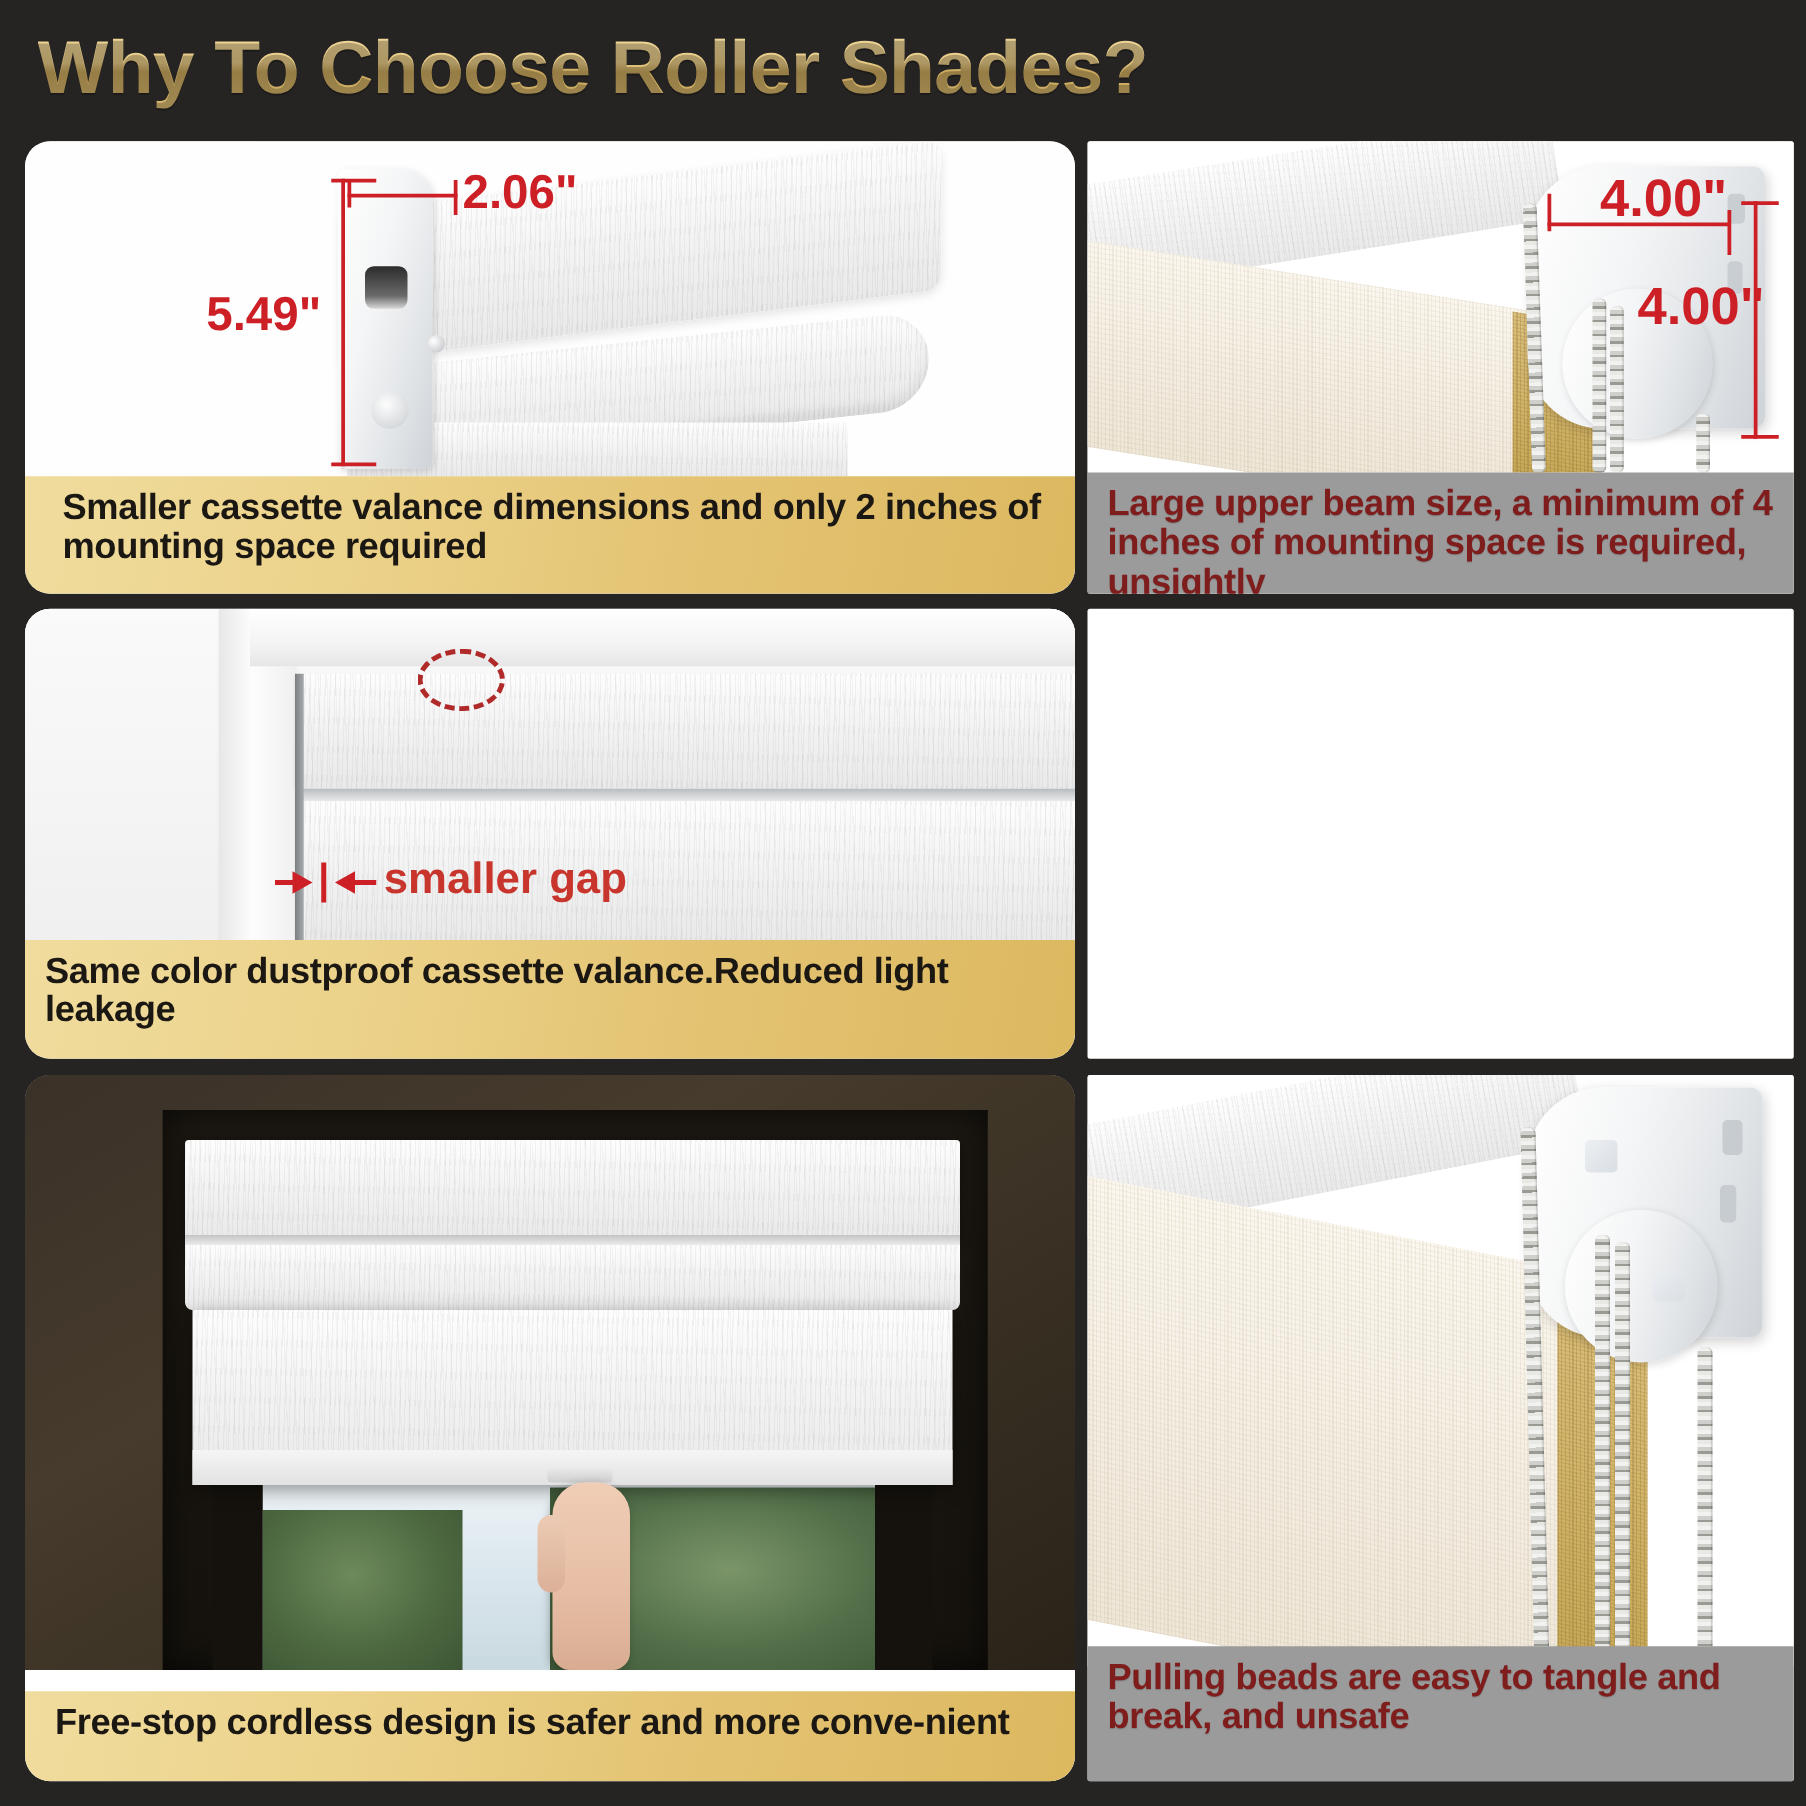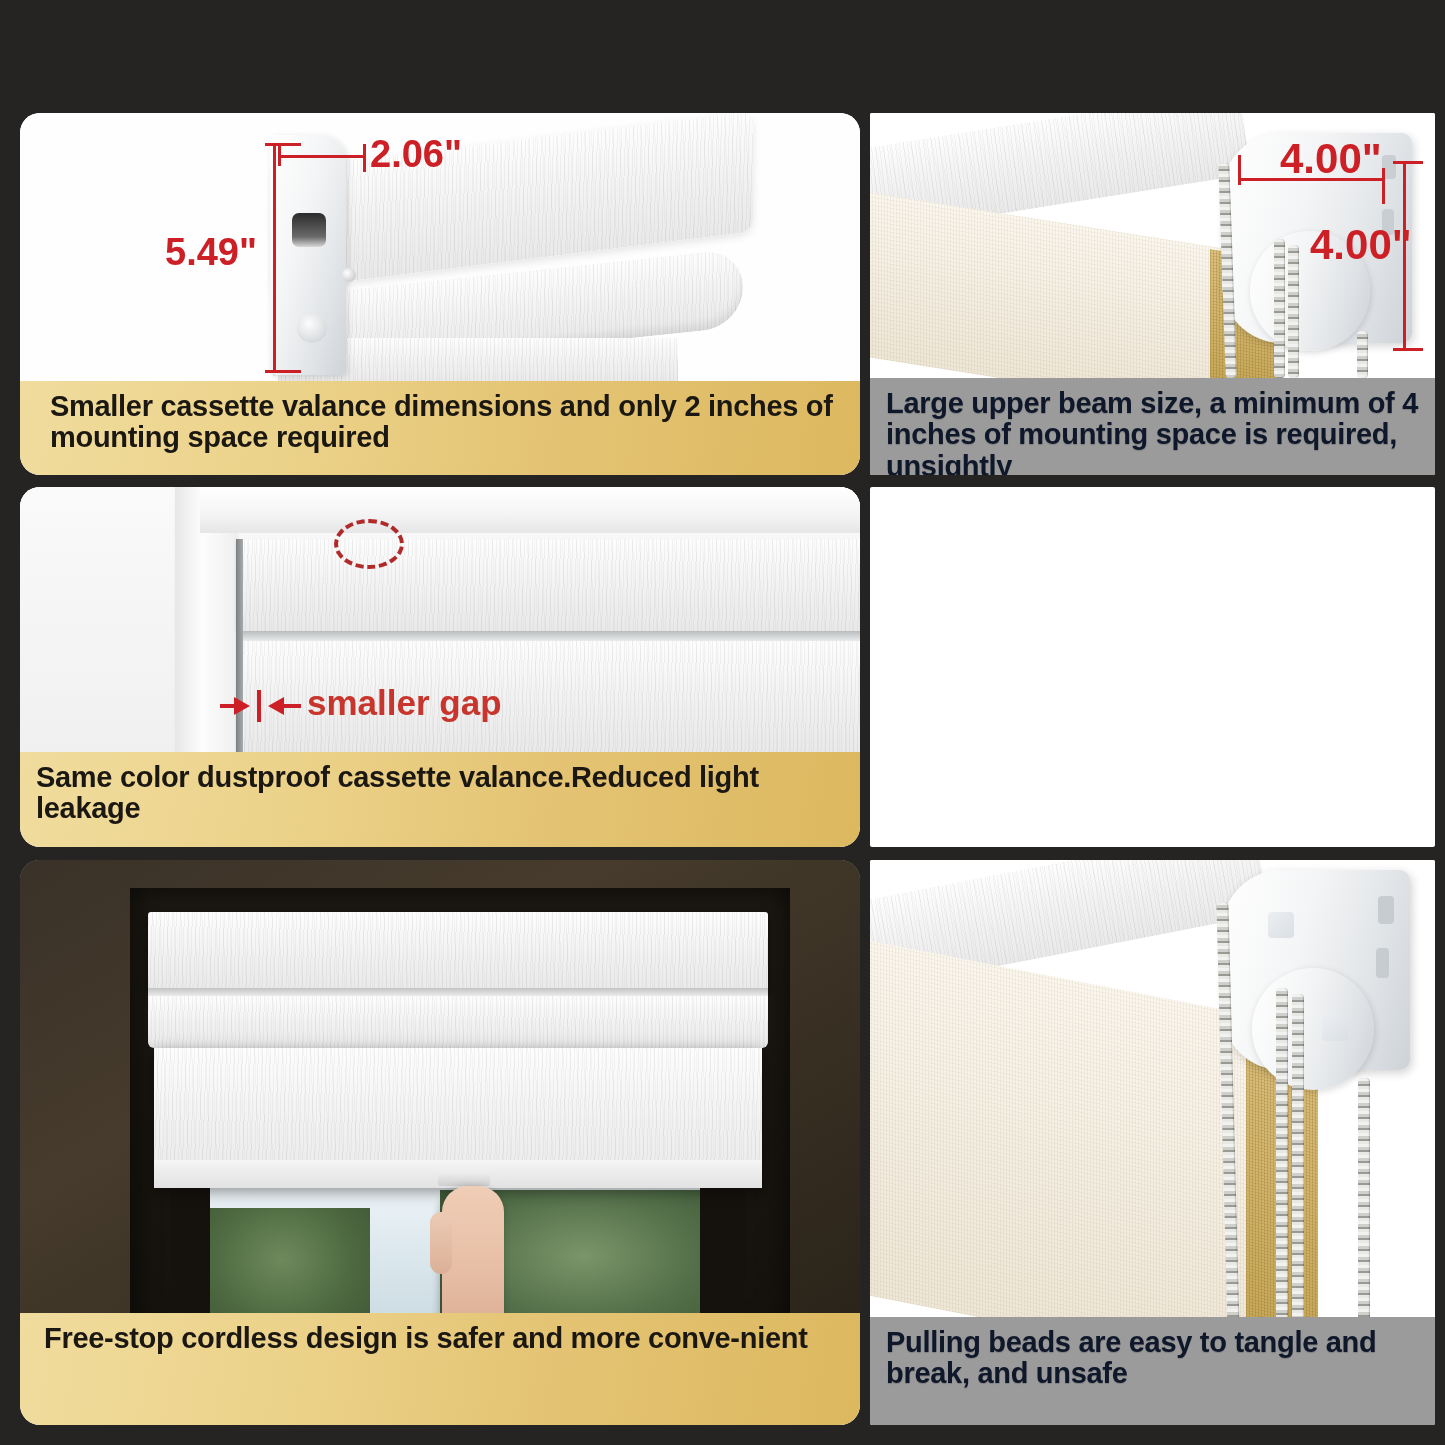--- a/index.html
+++ b/index.html
@@ -65,21 +65,21 @@
     letter-spacing: -0.3px;
   }
   .caption.gold {
     background: linear-gradient(100deg,#f0dc9e 0%,#ecd38b 30%,#e4c474 62%,#dcb85f 100%);
     color: #1b1712;
     border-bottom-left-radius: 20px;
     border-bottom-right-radius: 20px;
   }
   .caption.gray {
     background: #9b9b9b;
-    color: #0f172a;
+    color: #7f1d1d;
     text-shadow: 0 1px 1px rgba(0,0,0,0.18);
   }
 
   
   .abs { position: absolute; }
 
   .fabric-white {
     background:
       repeating-linear-gradient(92deg, rgba(0,0,0,0.045) 0 1px, rgba(255,255,255,0) 1px 4px),
       repeating-linear-gradient(88deg, rgba(0,0,0,0.03) 0 1px, rgba(255,255,255,0) 1px 7px),
@@ -144,20 +144,21 @@
       #f2f2f0 0 3px, #cfcfcb 3px 6px, #9a9a95 6px 8px, #e8e8e4 8px 11px);
     border-radius: 4px;
     box-shadow: inset -1px 0 1px rgba(0,0,0,0.2);
   }
 </style>
 </head>
 <body>
 
 <div id="stage">
 
+  <div id="title">Why To Choose Roller Shades?</div>
 
   <div class="panel left" style="left:20px; top:113px; width:840px; height:362px;">
     <div class="photo" style="height:268px; background:#fefefe;">
 
       <div class="abs fabric-white" style="left:253px; top:28px; width:480px; height:120px; border-radius:0 14px 14px 0;
                   transform:skewY(-7deg); box-shadow:0 3px 8px rgba(0,0,0,0.10);"></div>
       <div class="abs fabric-white" style="left:253px; top:160px; width:470px; height:78px; border-radius:0 40px 40px 0;
                   transform:skewY(-6deg); box-shadow:inset 0 -6px 10px rgba(0,0,0,0.08);"></div>
       <div class="abs fabric-white" style="left:258px; top:225px; width:400px; height:46px;"></div>
 
@@ -287,21 +288,21 @@
       <div class="abs" style="left:418px; top:314px; width:52px; height:12px; border-radius:3px;
                   background:linear-gradient(180deg,#eaeaea,#cfcfcf);"></div>
 
       <div class="abs" style="left:422px; top:326px; width:62px; height:150px;
                   background:linear-gradient(180deg,#f0cdb6 0%,#e6bda4 60%,#d9ac92 100%);
                   border-radius:26px 26px 14px 14px;
                   box-shadow:-2px 2px 8px rgba(0,0,0,0.3);"></div>
       <div class="abs" style="left:410px; top:352px; width:22px; height:62px; border-radius:12px;
                   background:linear-gradient(180deg,#eccbb4,#dcb098);"></div>
     </div>
-    <div class="caption gold" style="height:112px;padding-left:24px;">Free-stop cordless design is safer and more conve-nient</div>
+    <div class="caption gold" style="height:72px;padding-left:24px;">Free-stop cordless design is safer and more conve-nient</div>
   </div>
 
   <div class="panel right" style="left:870px; top:860px; width:565px; height:565px;">
     <div class="photo" style="height:473px; background:#ffffff;">
 
       <div class="abs fabric-white" style="left:-30px; top:46px; width:430px; height:90px;
                   transform:rotate(-11deg); transform-origin:left center; border-radius:5px;"></div>
 
       <div class="abs fabric-cream" style="left:-14px; top:118px; width:410px; height:355px; transform:skewY(11deg);"></div>
 

